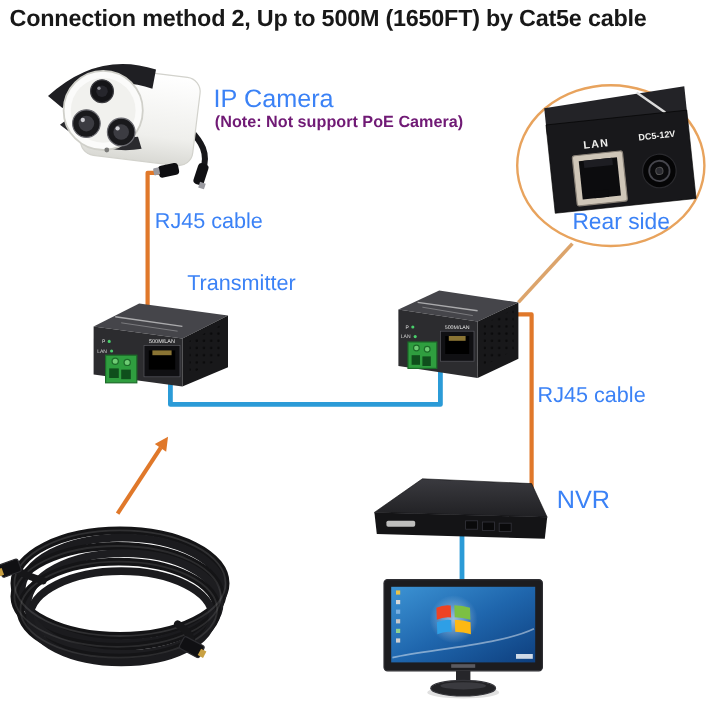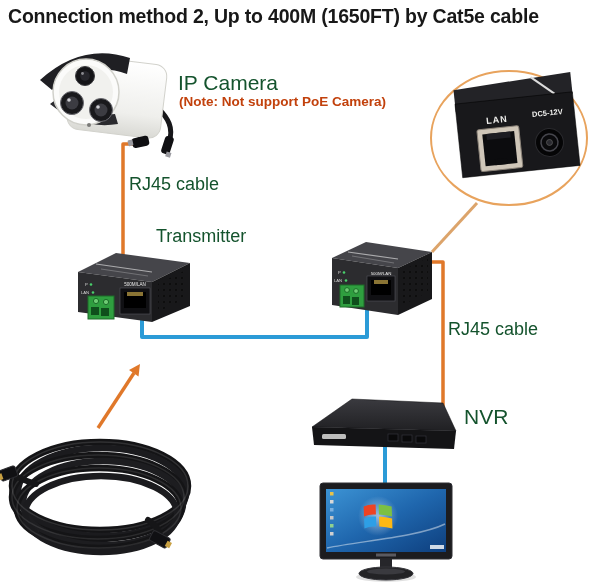--- a/index.html
+++ b/index.html
@@ -2,22 +2,22 @@
 <html><head>
 <meta charset="utf-8">
 <style>
   html,body{margin:0;padding:0;background:#fff;}
   .stage{
     position:relative;width:600px;height:584px;background:#ffffff;overflow:hidden;
     font-family:"Liberation Sans", sans-serif;
   }
   .stage svg{position:absolute;left:0;top:0;}
   .lbl{position:absolute;white-space:nowrap;line-height:1.1;}
-  .lbl.orange{color:#14532d;}
-  .lbl.black{color:#c2410c;}
+  .lbl.orange{color:#3b82f6;}
+  .lbl.black{color:#701a75;}
   .title{position:absolute;left:8px;top:5px;font-size:19.5px;font-weight:bold;color:#181818;letter-spacing:-0.2px;white-space:nowrap;}
   .note{font-size:13.5px;font-weight:bold;}
   .f18{font-size:18px;}
   .f19{font-size:19px;}
   .f175{font-size:17.5px;}
   .f21{font-size:21px;}
 </style>
 </head>
 <body>
 
@@ -201,20 +201,21 @@
         <rect x="-3" y="469" width="5" height="6" fill="#c9a143"></rect>
       </g>
       <path d="M148,520 C156,526 160,530 160,537" stroke="#161618" stroke-width="6"></path>
       <g transform="rotate(28 160 540)">
         <rect x="150" y="534" width="19" height="11" rx="2" fill="#101013" stroke="#2c2c30"></rect>
         <rect x="167" y="537" width="5" height="6" fill="#c9a143"></rect>
       </g>
     </g>
   </svg>
 
-  <div class="title">Connection method 2, Up to 400M (1650FT) by Cat5e cable</div>
+  <div class="title">Connection method 2, Up to 500M (1650FT) by Cat5e cable</div>
   <div class="lbl orange f21" style="left:178px;top:71px;">IP Camera</div>
   <div class="lbl black note" style="left:179px;top:95px;">(Note: Not support PoE Camera)</div>
   <div class="lbl orange f18" style="left:129px;top:175px;">RJ45 cable</div>
   <div class="lbl orange f18" style="left:156px;top:227px;">Transmitter</div>
+  <div class="lbl orange f19" style="left:477px;top:176px;">Rear side</div>
   <div class="lbl orange f18" style="left:448px;top:320px;">RJ45 cable</div>
   <div class="lbl orange f21" style="left:464px;top:405px;">NVR</div>
 </div>
 
 </body></html>

